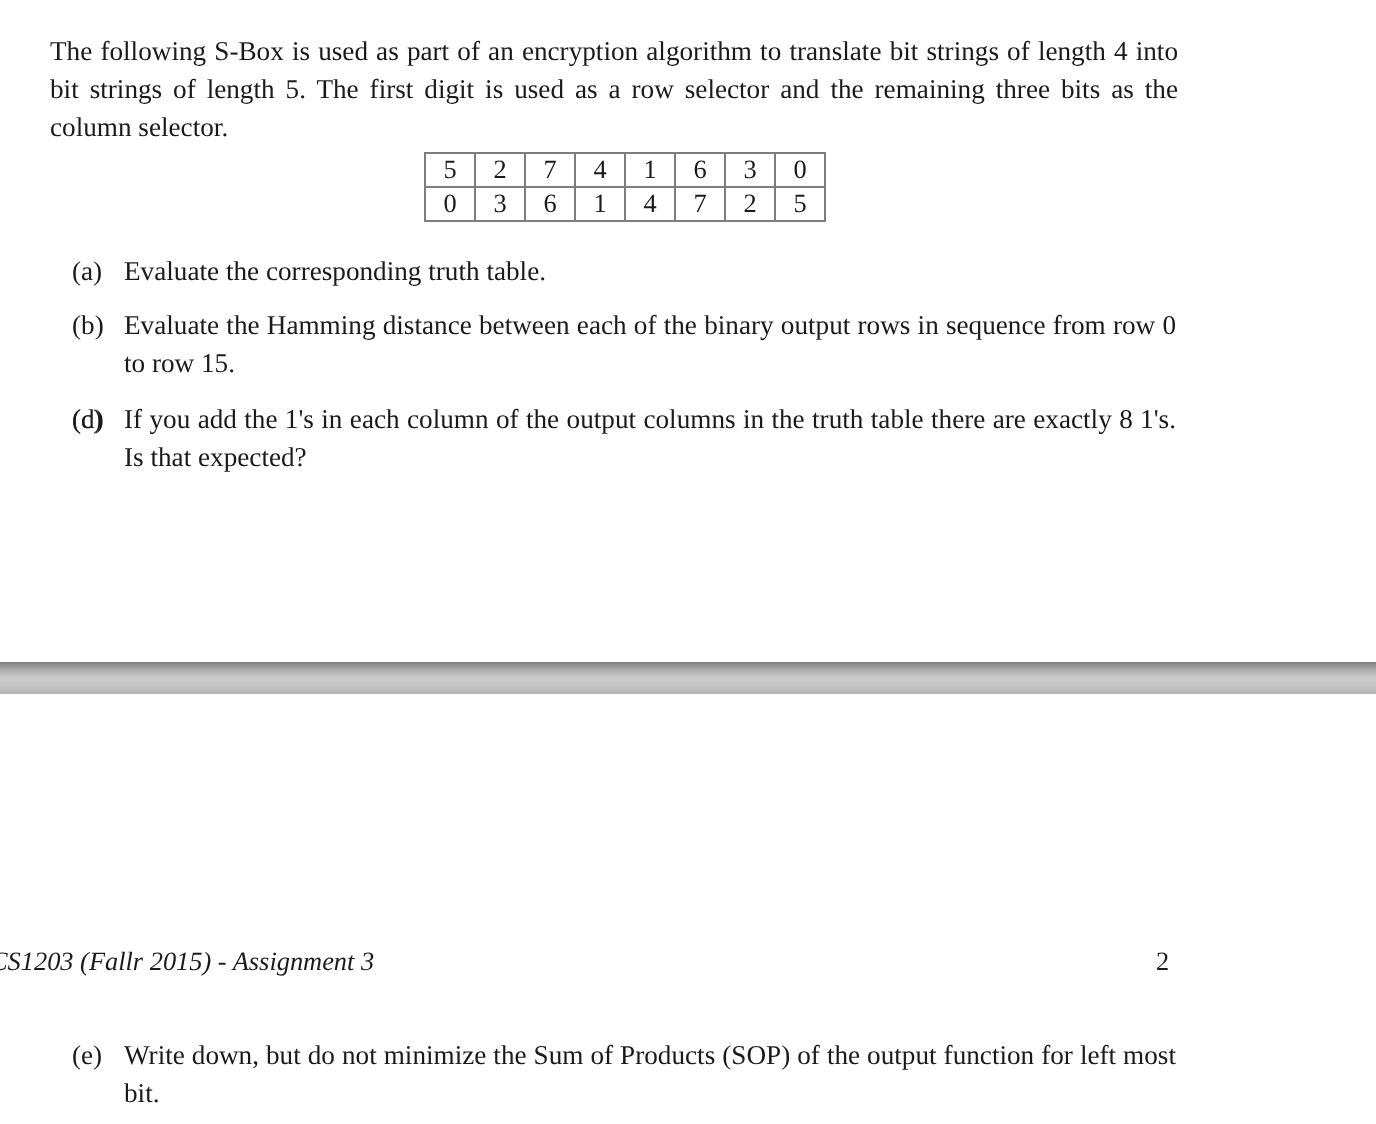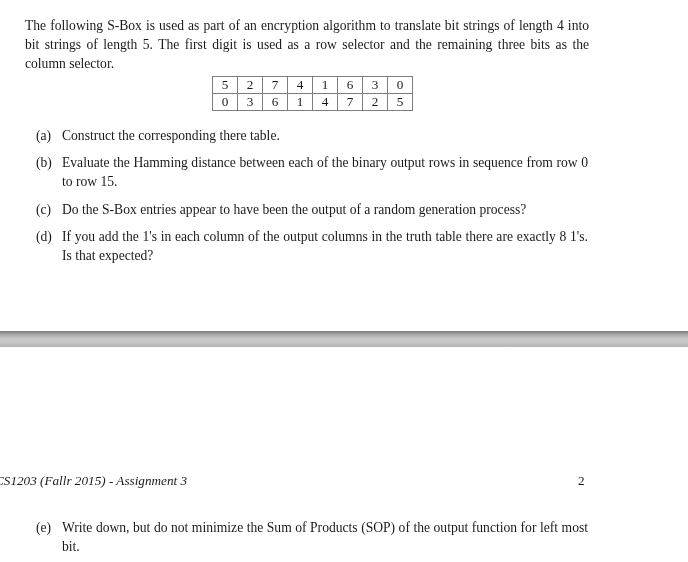--- a/index.html
+++ b/index.html
@@ -171,31 +171,30 @@
           <td>5</td>
         </tr>
       </tbody>
     </table>
   </div>
 
   <div class="qlist">
 
     <div class="qitem">
       <span class="qlabel">(a)</span>
-      <span class="qtext">Construct the corresponding there table.</span>
+      <span class="qtext">Evaluate the corresponding truth table.</span>
     </div>
 
     <div class="qitem">
       <span class="qlabel">(b)</span>
       <span class="qtext">Evaluate the Hamming distance between each of the binary output rows in sequence from row 0 to row 15.</span>
     </div>
 
     <div class="qitem">
       <span class="qlabel">(c)</span>
-      <span class="qtext">Do the S-Box entries appear to have been the output of a random generation process?</span>
     </div>
 
     <div class="qitem">
       <span class="qlabel">(d)</span>
       <span class="qtext">If you add the 1's in each column of the output columns in the truth table there are exactly 8 1's. Is that expected?</span>
     </div>
 
   </div>
 </div>
 

